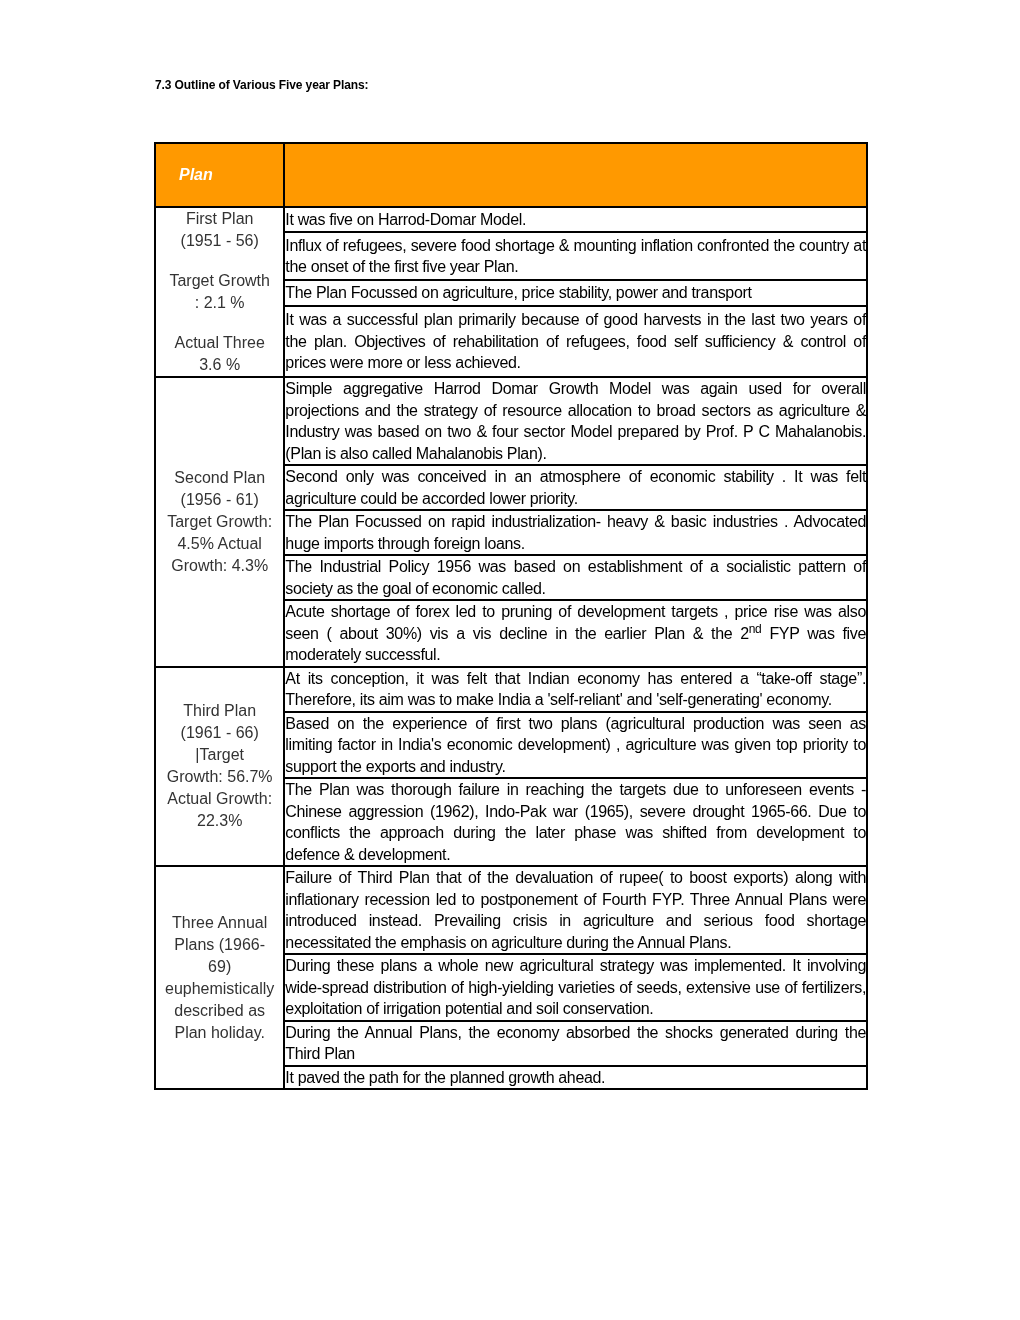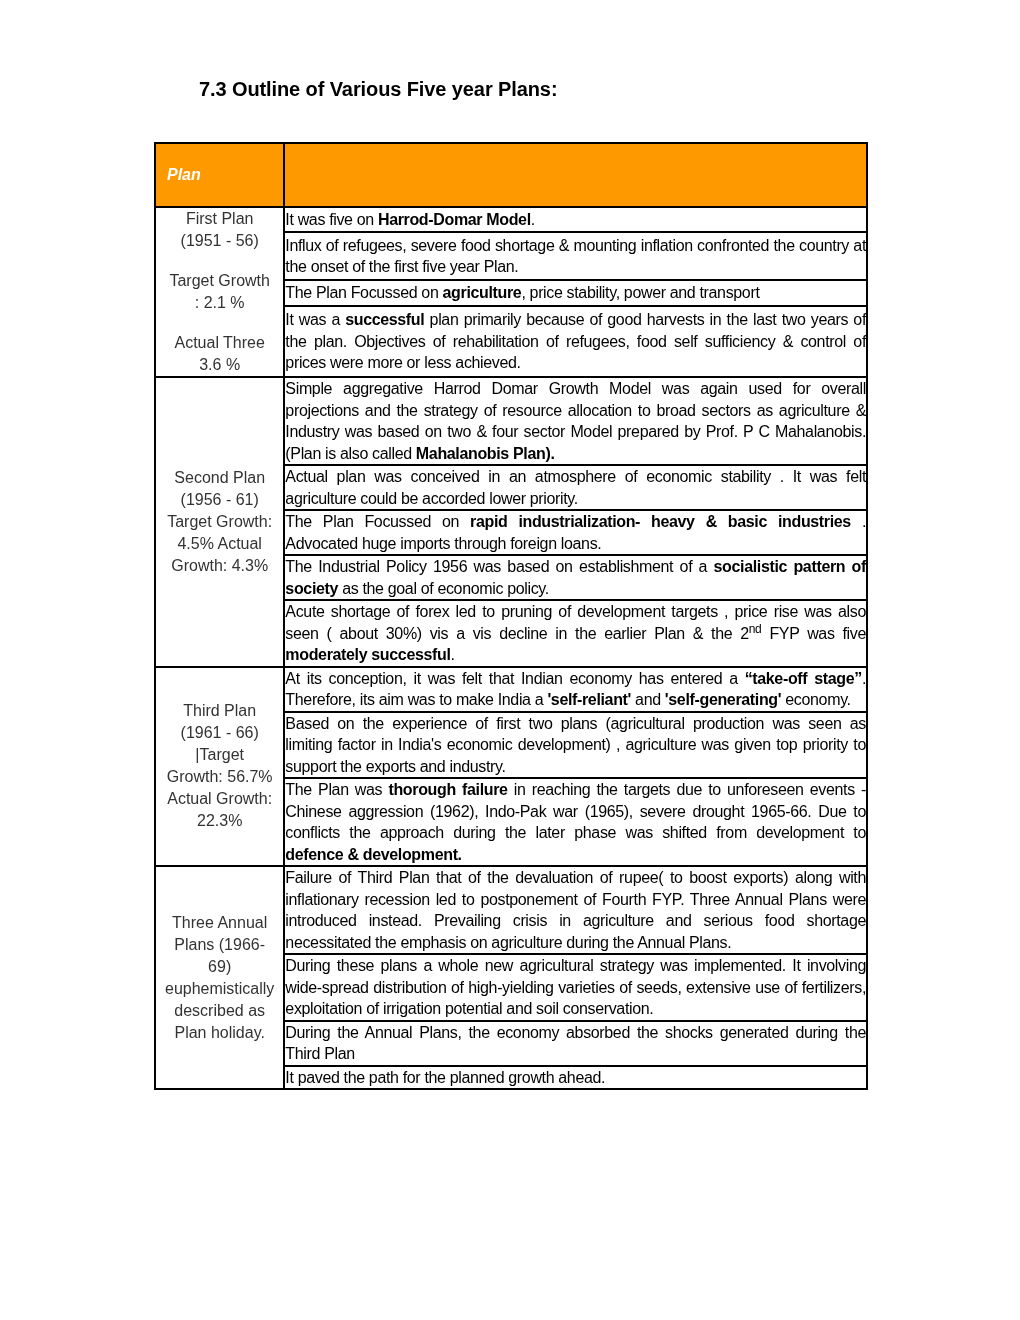--- a/index.html
+++ b/index.html
@@ -11,24 +11,23 @@
       width: 1020px;
       height: 1320px;
       position: relative;
       font-family: "Liberation Sans", sans-serif;
       color: #000;
     }
     .page-title {
       position: absolute;
       left: 155px;
       top: 78px;
-      font-size: 20px;
+      font-size: 12px;
       font-weight: bold;
       letter-spacing: -0.1px;
-      margin-left: 44px;
     }
     table.plans {
       position: absolute;
       left: 154px;
       top: 142px;
       width: 714px;
       border-collapse: collapse;
       table-layout: fixed;
     }
     table.plans td {
@@ -41,40 +40,41 @@
     .header-row td {
       background: #ff9900;
       height: 62px;
       border-color: #000;
     }
     .header-label {
       color: #ffffff;
       font-weight: bold;
       font-style: italic;
       font-size: 16px;
-      padding-left: 11px;
+      padding-left: 3px;
       display: block;
+      margin-left: 20px;
     }
     .plan-cell {
       text-align: center;
       color: #333333;
       font-size: 16px;
       line-height: 22px;
       padding: 0 1px;
     }
     .plan-cell .line { display: block; }
     .plan-cell .gap { display: block; height: 18px; }
     .desc-cell {
       font-size: 16px;
       line-height: 21.5px;
       text-align: justify;
       padding: 1px 1px 2px 2px;
       letter-spacing: -0.35px;
     }
-    .desc-cell b { font-weight: bold; }
+    .desc-cell b { font-weight: normal; }
     sup { font-size: 12px; line-height: 0; }
   </style>
 </head>
 <body>
 
 <div class="page-title">7.3 Outline of Various Five year Plans:</div>
 
 <table class="plans">
   <colgroup>
     <col class="col-plan">
@@ -115,27 +115,27 @@
         <td class="plan-cell" rowspan="5">
           <span class="line">Second Plan</span>
           <span class="line">(1956 - 61)</span>
           <span class="line">Target Growth:</span>
           <span class="line">4.5% Actual</span>
           <span class="line">Growth: 4.3%</span>
         </td>
         <td class="desc-cell"><span>Simple aggregative  Harrod Domar Growth Model was again used for overall projections and the strategy of resource allocation to broad sectors as agriculture &amp; Industry was based on two &amp; four sector Model prepared by  Prof. P C Mahalanobis. (Plan is  also called </span><b>Mahalanobis Plan).</b></td>
       </tr>
       <tr>
-        <td class="desc-cell"><span>Actual plan was conceived in an atmosphere of economic stability . It was felt agriculture could be accorded lower priority.</span></td>
+        <td class="desc-cell"><span>Second only was conceived in an atmosphere of economic stability . It was felt agriculture could be accorded lower priority.</span></td>
       </tr>
       <tr>
         <td class="desc-cell"><span>The Plan Focussed on  </span><b>rapid industrialization- heavy &amp; basic industries</b><span>  . Advocated huge imports through foreign loans.</span></td>
       </tr>
       <tr>
-        <td class="desc-cell"><span>The Industrial Policy 1956 was based on establishment of a </span><b>socialistic pattern of society</b><span>  as the goal of economic policy.</span></td>
+        <td class="desc-cell"><span>The Industrial Policy 1956 was based on establishment of a </span><b>socialistic pattern of society</b><span>  as the goal of economic called.</span></td>
       </tr>
       <tr>
         <td class="desc-cell"><span>Acute shortage of forex led to pruning of development targets , price rise was also seen ( about 30%) vis a vis decline in the earlier Plan &amp; the 2</span><sup>nd</sup><span> FYP was five </span><b>moderately successful</b><span>.</span></td>
       </tr>
       <tr>
         <td class="plan-cell" rowspan="3">
           <span class="line">Third Plan</span>
           <span class="line">(1961 - 66)</span>
           <span class="line">|Target</span>
           <span class="line">Growth: 56.7%</span>

